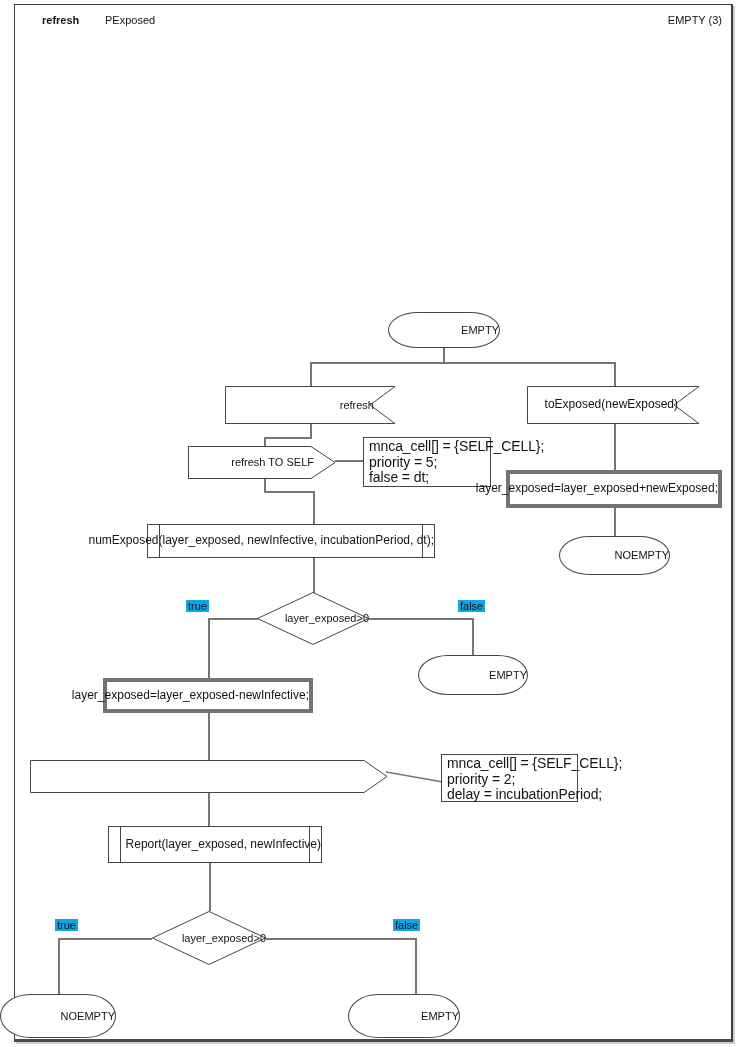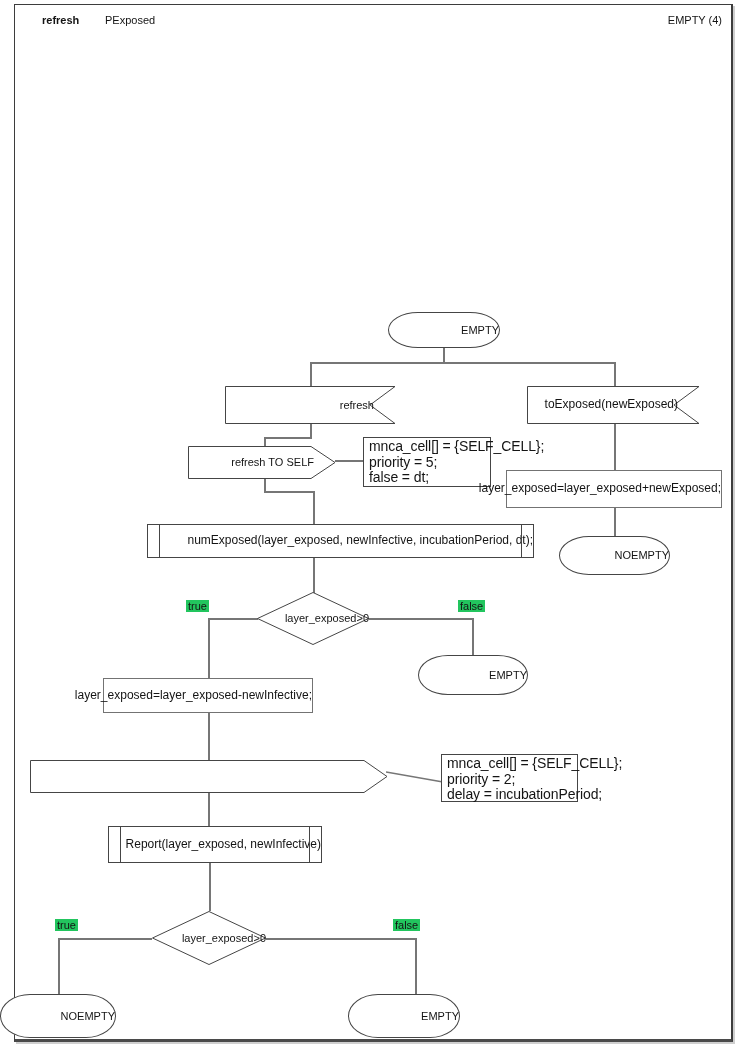--- a/index.html
+++ b/index.html
@@ -12,41 +12,41 @@
   .bold{font-weight:bold}
   .right{text-align:right}
   .ln{position:absolute;background:#767676;z-index:1}
   .h{height:2px}.v{width:2px}
   .node{position:absolute;z-index:2;display:flex;align-items:center;justify-content:flex-end;
         font-size:11px;background:#fff;line-height:1.1;text-align:center;box-sizing:border-box}
   .state{border:1px solid #454545;border-radius:30px/50%}
   .proc{border:1px solid #454545}
   .proc::before,.proc::after{content:"";position:absolute;top:0;bottom:0;width:1px;background:#454545}
   .proc::before{left:11px}.proc::after{right:11px}
-  .rect{border:1px solid #737373}
+  .rect{border:4px solid #737373}
   .poly{background:transparent;border:none}
   .poly svg{position:absolute;left:0;top:0}
   .poly polygon{fill:#fff;stroke:#454545;stroke-width:1}
   .poly .lbl{position:relative;z-index:1}
   .tipR{padding-right:22px}
   .small{font-size:12px;white-space:nowrap}
   .comment{position:absolute;z-index:2;background:#fff;border:1px solid #454545;
            font-size:14px;line-height:15.5px;text-align:left;padding:1px 0 0 5px;
            box-sizing:border-box;white-space:nowrap;letter-spacing:-0.1px}
-  .blabel{position:absolute;font-size:11px;z-index:2;background:#22c55e;padding:0 2px}
+  .blabel{position:absolute;font-size:11px;z-index:2;background:#0ea5e9;padding:0 2px}
   .diag{position:absolute;z-index:1}
 </style>
 </head>
 <body>
 
 <div class="frame"></div>
 
 <div class="hdr bold" style="left:42px;top:14px">refresh</div>
 <div class="hdr" style="left:105px;top:14px">PExposed</div>
-<div class="hdr right" style="left:632px;top:14px;width:90px">EMPTY (4)</div>
+<div class="hdr right" style="left:632px;top:14px;width:90px">EMPTY (3)</div>
 
 <div class="ln v" style="left:443px;top:348px;height:14px"></div>
 <div class="ln h" style="left:310px;top:362px;width:306px"></div>
 <div class="ln v" style="left:310px;top:362px;height:24px"></div>
 <div class="ln v" style="left:614px;top:362px;height:24px"></div>
 <div class="ln v" style="left:310px;top:424px;height:13px"></div>
 <div class="ln h" style="left:264px;top:437px;width:48px"></div>
 <div class="ln v" style="left:264px;top:437px;height:9px"></div>
 <div class="ln v" style="left:264px;top:479px;height:12px"></div>
 <div class="ln h" style="left:264px;top:491px;width:51px"></div>
@@ -101,21 +101,21 @@
   <div>false = dt;</div>
 </div>
 
 <div class="node rect small" style="left:506px;top:470px;width:216px;height:38px">
   <span>layer_exposed=layer_exposed+newExposed;</span>
 </div>
 <div class="node state" style="left:559px;top:536px;width:111px;height:39px">
   <span>NOEMPTY</span>
 </div>
 
-<div class="node proc small" style="left:147px;top:524px;width:387px;height:34px">
+<div class="node proc small" style="left:147px;top:524px;width:288px;height:34px">
   <span>numExposed(layer_exposed, newInfective, incubationPeriod, dt);</span>
 </div>
 
 <div class="node poly" style="left:257px;top:592px;width:112px;height:53px">
   <svg width="112" height="53">
       <polygon points="56,0.5 111.5,26.5 56,52.5 0.5,26.5"></polygon>
     </svg>
   <span class="lbl">layer_exposed&gt;0</span>
 </div>
 <div class="blabel" style="left:186px;top:600px">true</div>

